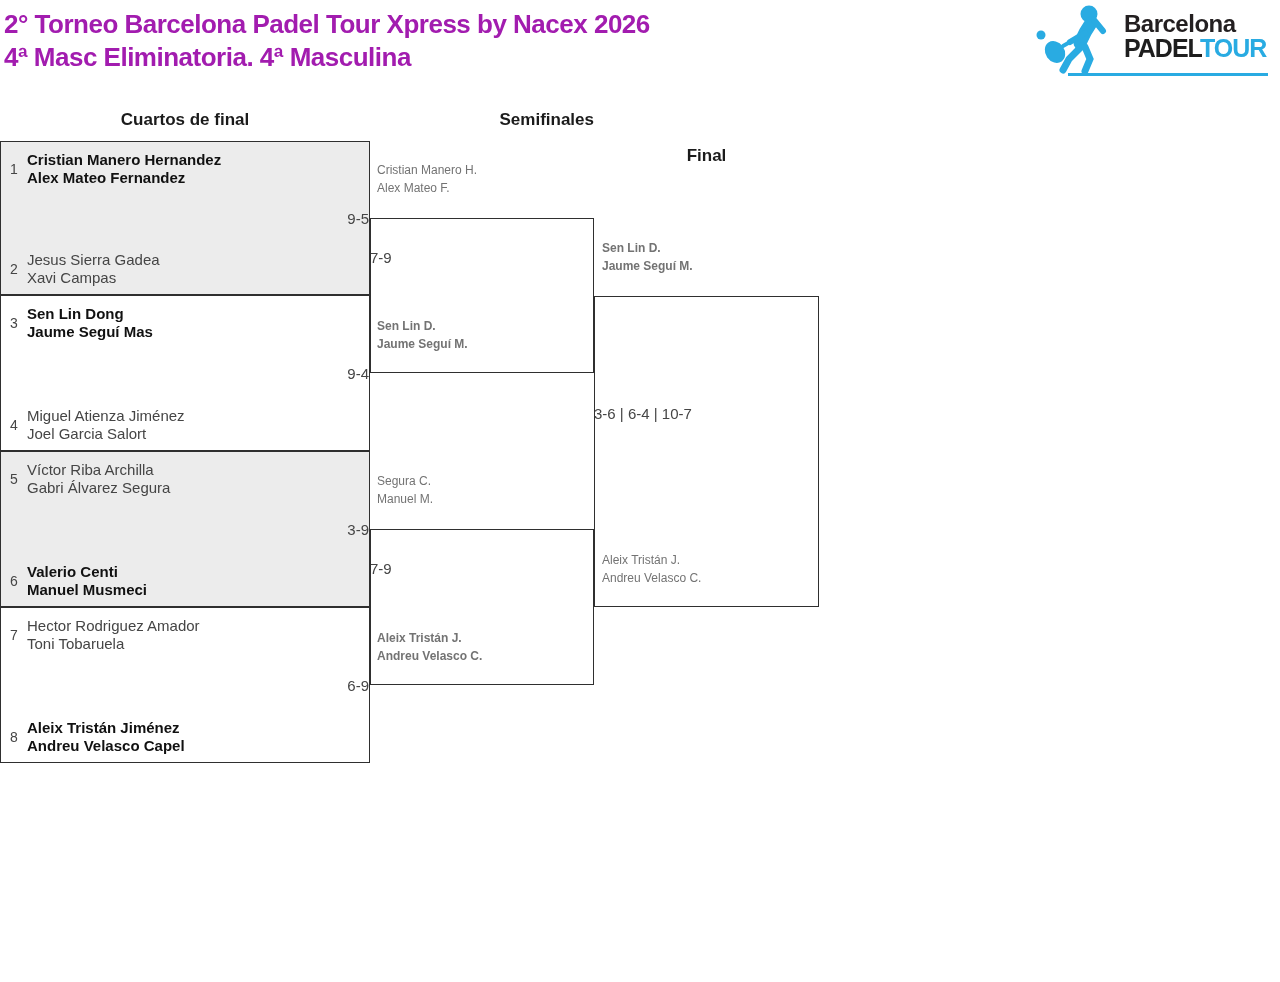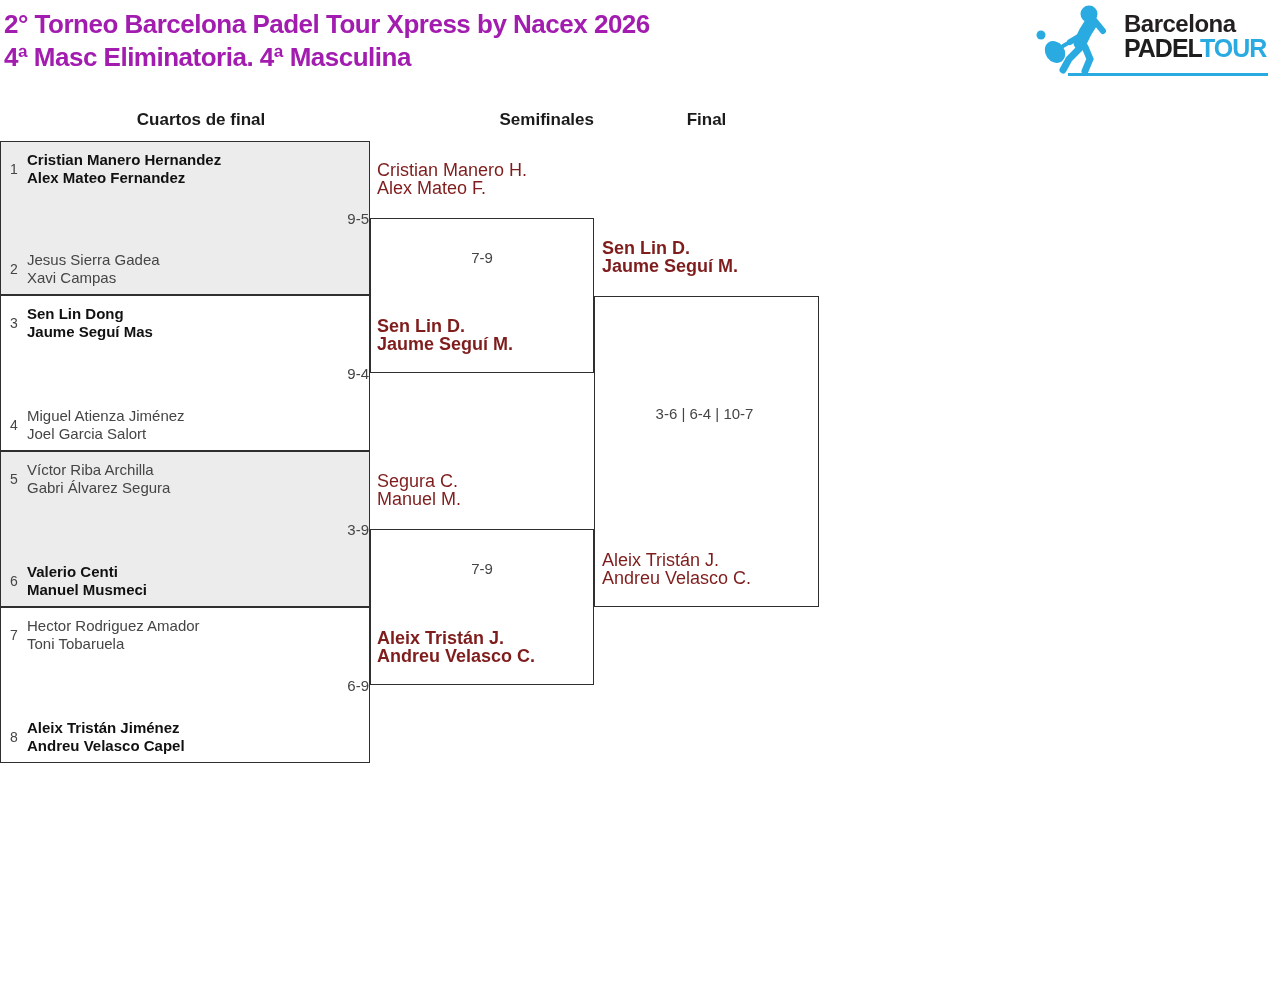--- a/index.html
+++ b/index.html
@@ -31,25 +31,25 @@
   }
   .team.top { top:9px; }
   .team.bottom { bottom:7px; }
   .winner { font-weight:700; color:#111111; }
   .score {
     position:absolute; left:0; width:100%; text-align:right;
     font-size:15px; color:#454545;
   }
   .qf .score { top:50%; transform:translateY(-50%); }
   .abs-team {
-    position:absolute; font-size:18px; line-height:18px;
-    color:#7f1d1d; white-space:nowrap;
+    position:absolute; font-size:12px; line-height:18px;
+    color:#737373; white-space:nowrap;
   }
   .abs-score {
-    position:absolute; text-align:center; font-size:15px; color:#454545;
+    position:absolute; text-align:left; font-size:15px; color:#454545;
   }
   
   .logo { position:absolute; left:1032px; top:4px; width:236px; height:70px; }
   .logo-player { position:absolute; left:0; top:0; }
   .logo-text { position:absolute; left:92px; top:8px; }
   .logo-line1 {
     font-size:24px; font-weight:700; color:#231f20;
     letter-spacing:-0.5px; line-height:24px;
   }
   .logo-line2 {
@@ -84,23 +84,23 @@
         <path d="M53 43 L58 55 L53 67" fill="none" stroke-width="7" stroke-linecap="round"></path>
       </g>
     </svg>
     <div class="logo-text">
       <div class="logo-line1">Barcelona</div>
       <div class="logo-line2"><span>PADEL</span><span class="tour">TOUR</span></div>
     </div>
     <div class="logo-underline"></div>
   </div>
 
-  <div class="col-header" style="left:16px; width:370px;">Cuartos de final</div>
+  <div class="col-header" style="left:0; width:370px;">Cuartos de final</div>
   <div class="col-header" style="left:370px; width:224px;text-align:right;">Semifinales</div>
-  <div class="col-header" style="left:594px; width:225px;">Final</div>
+  <div class="col-header" style="left:594px; width:225px;margin-top:36px;">Final</div>
 
   <div class="match-box qf" style="top:141px; height:154px; background:#ececec;">
     <div class="seed top">1</div>
     <div class="team top winner">
       <div>Cristian Manero Hernandez</div>
       <div>Alex Mateo Fernandez</div>
     </div>
     <div class="score">9-5</div>
     <div class="seed bottom">2</div>
     <div class="team bottom">

